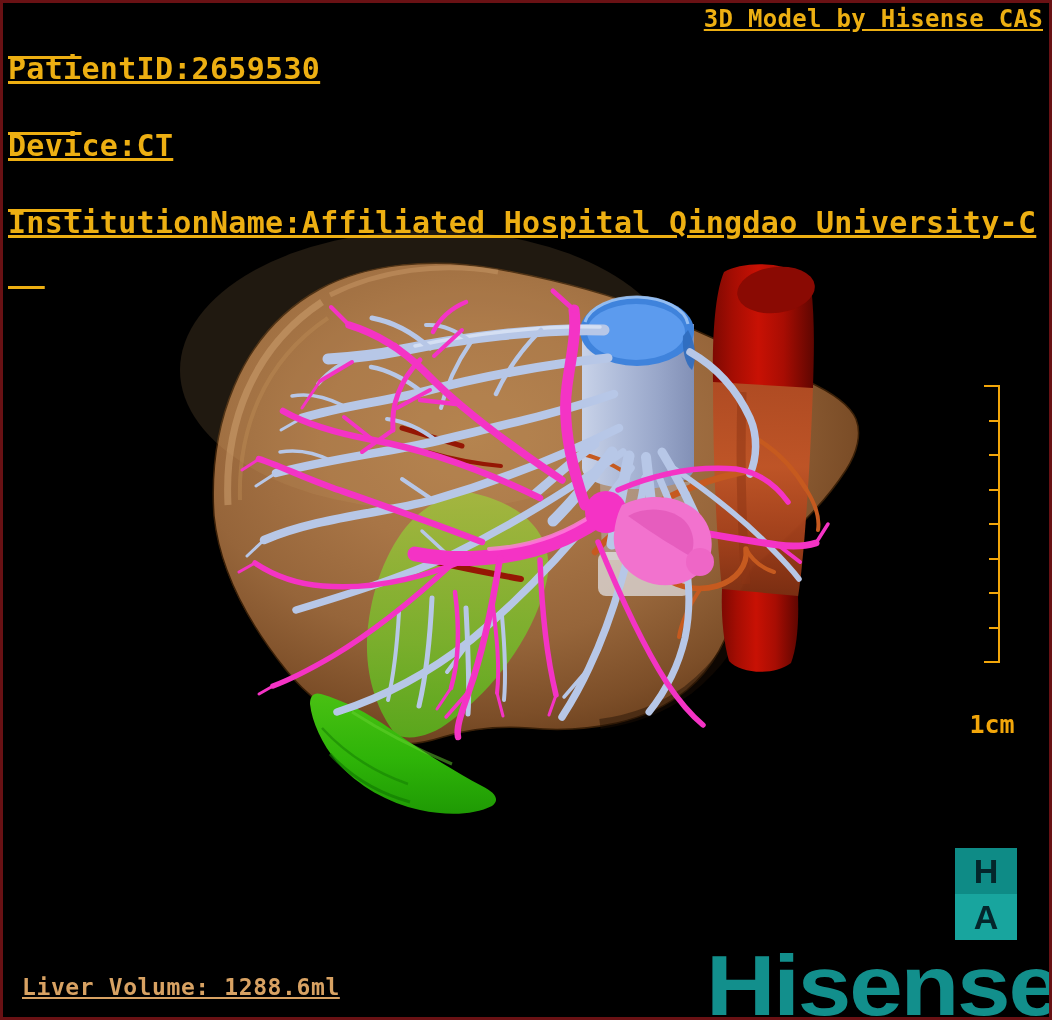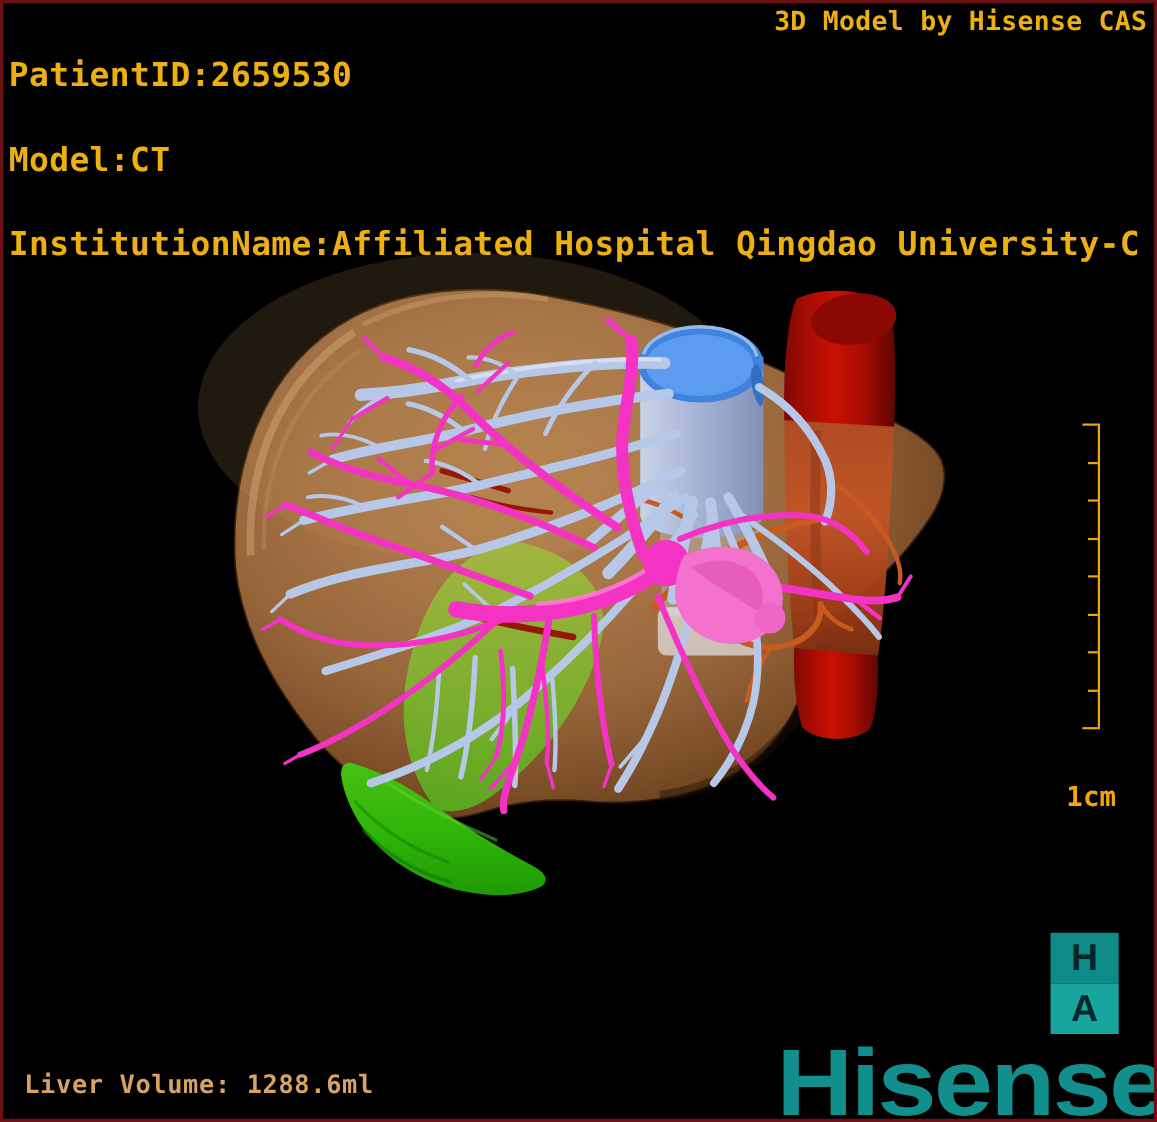--- a/index.html
+++ b/index.html
@@ -2,21 +2,21 @@
 <html><head>
 <meta charset="utf-8">
 <style>
   html,body{margin:0;padding:0;background:#000;}
   .screen{
     position:relative;width:1052px;height:1020px;background:#000;
     overflow:hidden;font-family:"DejaVu Sans Mono",monospace;
   }
   .frame{position:absolute;inset:0;border:3px solid #691114;pointer-events:none;z-index:40;}
   svg.scene{position:absolute;left:0;top:0;z-index:1;}
-  .txt{position:absolute;z-index:20;white-space:pre;}
+  .txt{position:absolute;z-index:20;white-space:pre;text-decoration:underline;}
   .tl{left:8px;top:5px;color:#EDAF12;font-size:30px;font-weight:bold;letter-spacing:.3px;line-height:25.6px;}
   .tr{right:9px;top:5px;color:#EDAF12;font-size:24px;font-weight:bold;letter-spacing:.3px;text-align:right;}
   .bl{left:8px;top:974px;color:#D8A263;font-size:23px;font-weight:bold;letter-spacing:.6px;margin-left:14px;}
   .scalebar{position:absolute;left:983px;top:385px;width:17px;height:278px;z-index:20;}
   .scalebar .vline{position:absolute;right:0;top:0;width:2px;height:278px;background:#F2A60A;}
   .scalebar .tick{position:absolute;right:2px;height:2px;background:#F2A60A;}
   .scalelabel{position:absolute;left:966px;top:666px;width:52px;text-align:center;
     color:#F2A60A;font-size:25px;font-weight:bold;z-index:20;margin-top:44px;}
   .badge{position:absolute;left:955px;top:848px;width:62px;height:92px;z-index:20;
     font-family:"Liberation Sans",sans-serif;font-weight:bold;text-align:center;}
@@ -233,21 +233,21 @@
       <path d="M349,325 L331,307" stroke-width="4"></path>
       <circle cx="606" cy="512" r="21" fill="#F433C5" stroke="none"></circle>
       <path d="M622,505 C648,492 680,495 698,512 C714,527 716,552 704,568 C690,586 662,590 642,580 C622,570 612,552 614,534 C615,522 618,512 622,505 Z" fill="#F272CE" stroke="none"></path>
       <path d="M628,516 C646,506 670,508 684,520 C694,530 696,546 690,556 C676,548 660,538 648,530 Z" fill="#DE50B4" stroke="none" opacity="0.6"></path>
       <circle cx="700" cy="562" r="14" fill="#EE66C6" stroke="none"></circle>
     </g>
   </svg>
 
   <div class="txt tl">
     <div>PatientID:2659530</div>
-    <div>Model:CT</div>
+    <div>Device:CT</div>
     <div>InstitutionName:Affiliated Hospital Qingdao University-C</div>
   </div>
 
   <div class="txt tr">3D Model by Hisense CAS</div>
 
   <div class="txt bl">Liver Volume: 1288.6ml</div>
 
   <div class="scalebar">
     <div class="vline"></div>
   <div class="tick" style="width: 14px; top: 0px;"></div>

